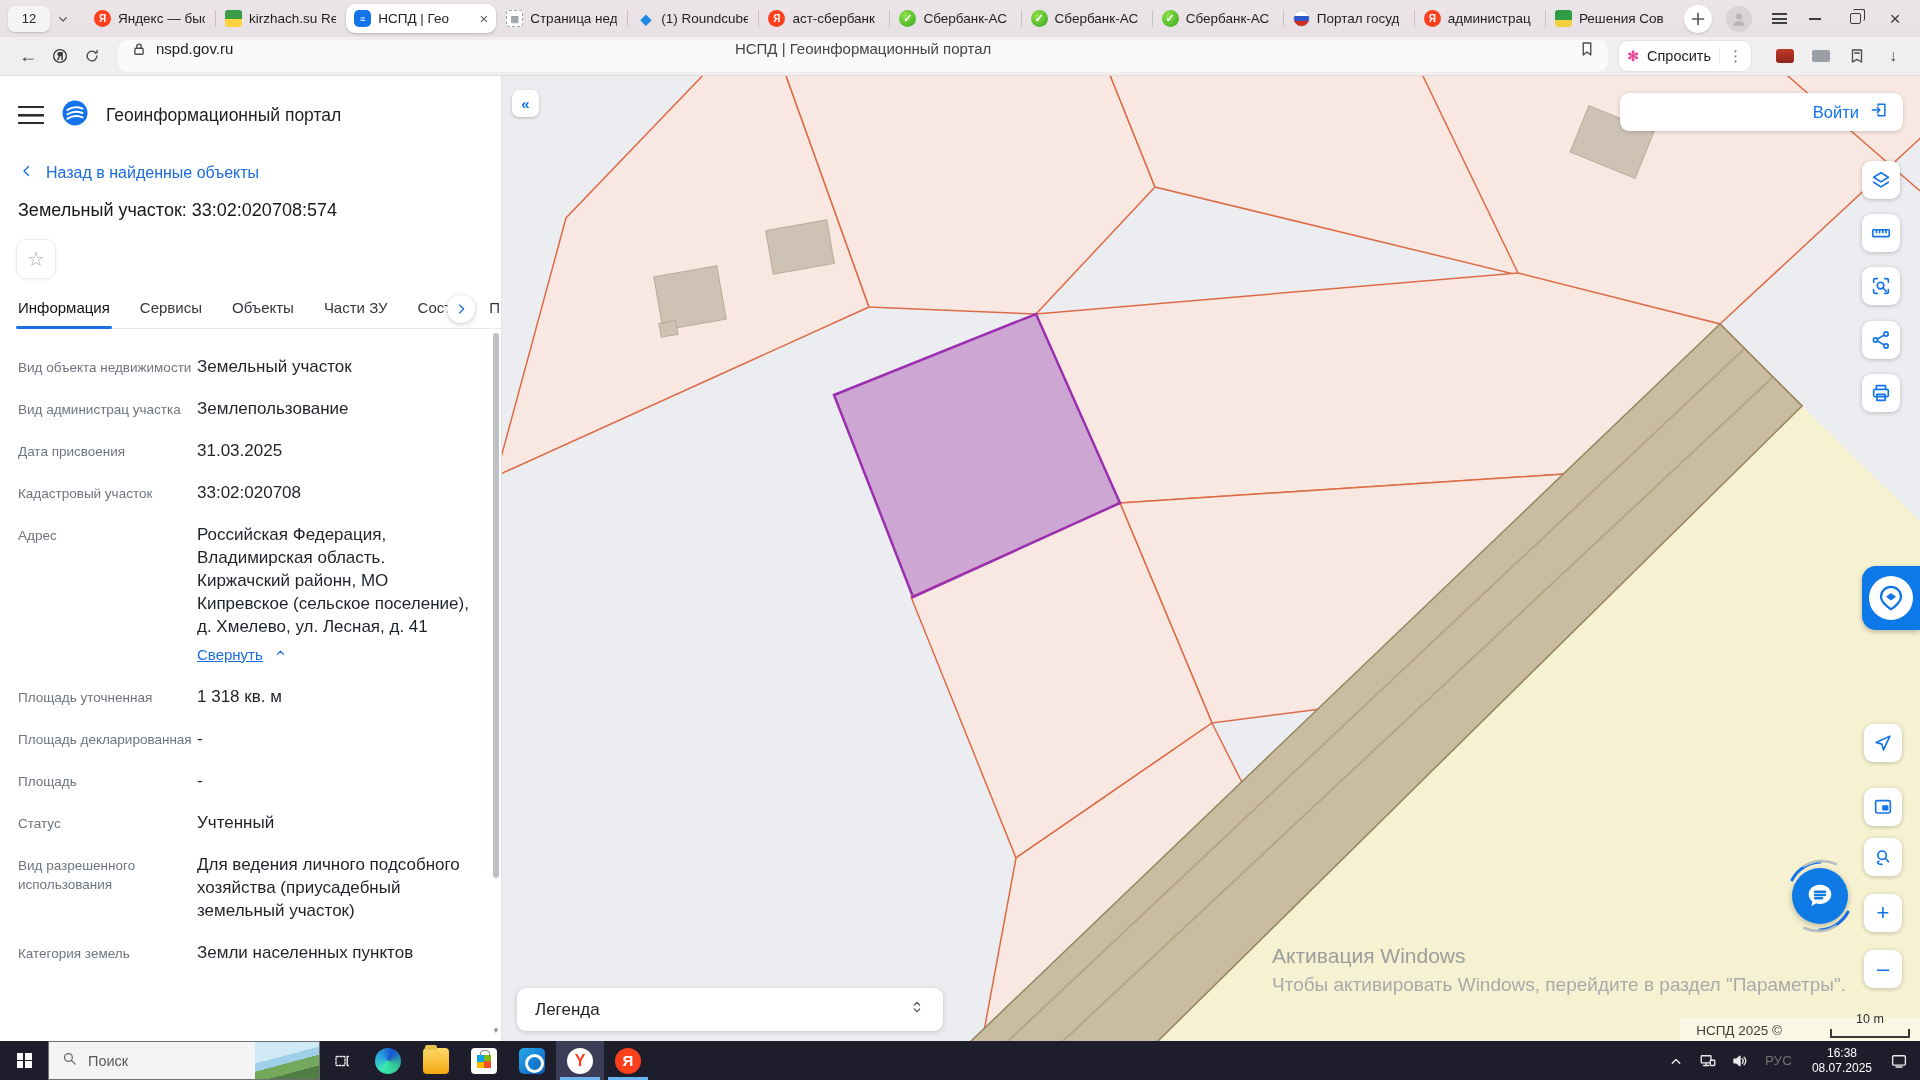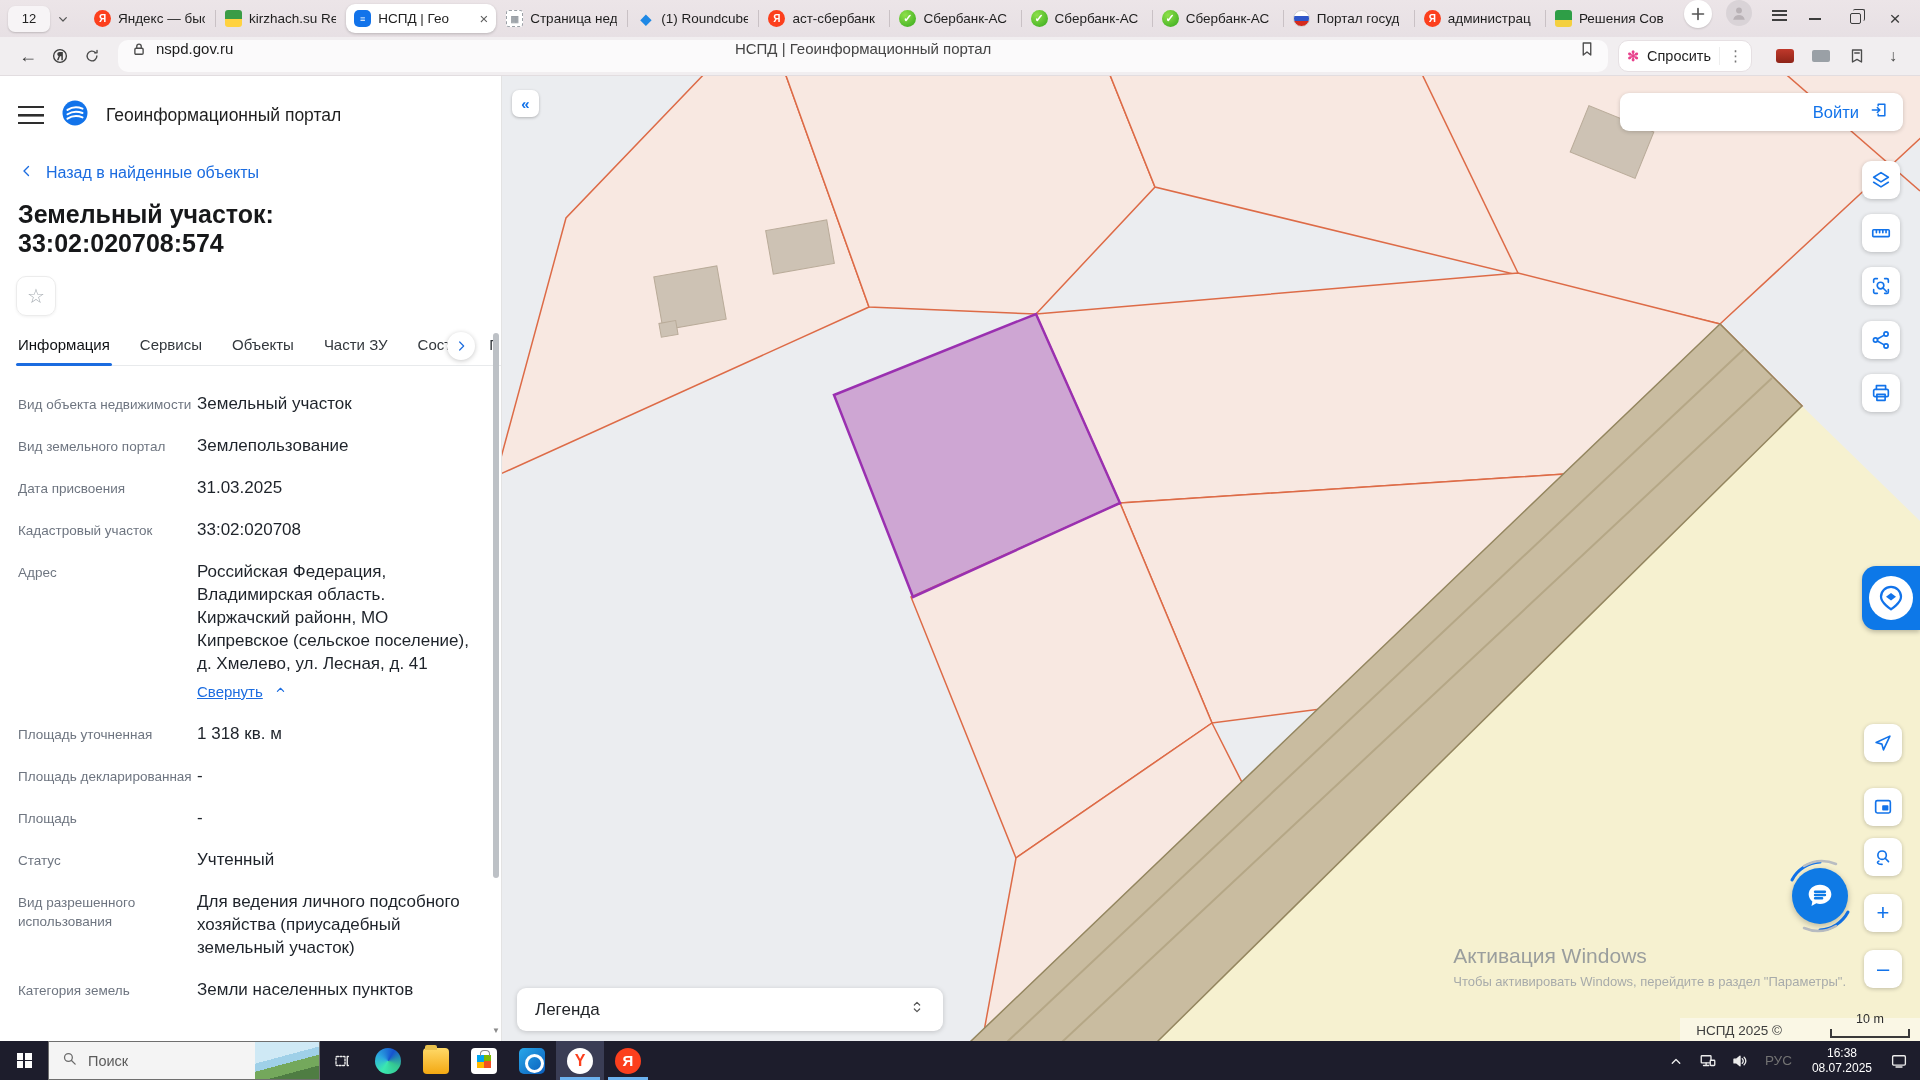--- a/index.html
+++ b/index.html
@@ -1,20 +1,20 @@
 <!DOCTYPE html>
 <html><head>
 <meta charset="utf-8">
 <style>
 *{margin:0;padding:0;box-sizing:border-box}
 html,body{width:1920px;height:1080px;overflow:hidden;background:#000;font-family:"Liberation Sans",sans-serif}
 .window{width:1920px;height:1080px;display:flex;flex-direction:column;background:#fff}
 
 
-.tabbar{height:37px;background:linear-gradient(#ece5e8,#e7e0e4);display:flex;padding:0 8px;flex:0 0 37px}
+.tabbar{height:37px;background:linear-gradient(#ece5e8,#e7e0e4);display:flex;align-items:center;padding:0 8px;flex:0 0 37px}
 .tabcounter{display:flex;align-items:center;gap:2px;margin-right:10px}
 .tabcounter .num{width:42px;height:26px;background:#f7f4f6;border-radius:7px;box-shadow:0 1px 2px rgba(0,0,0,.18);font-size:13px;color:#222;display:flex;align-items:center;justify-content:center}
 .tabcounter .chev{width:22px;height:22px;display:flex;align-items:center;justify-content:center;color:#555}
 .tabstrip{display:flex;flex:1;min-width:0;height:100%;align-items:center}
 .tab{display:flex;align-items:center;gap:7px;height:37px;padding:0 10px;min-width:0;flex:1 1 120px;max-width:132px;font-size:13.5px;color:#1e1e1e;position:relative;cursor:default}
 .tab .lab{white-space:nowrap;overflow:hidden;min-width:0}
 .tab:not(.active)+.tab:not(.active)::before{content:"";position:absolute;left:0;top:10px;bottom:10px;width:1px;background:#c9c1c5}
 .tab.active{background:#fff;border-radius:9px;height:29px;box-shadow:0 1px 3px rgba(0,0,0,.2);flex:0 0 150px;max-width:150px;padding:0 8px}
 .tab .close{color:#5f5f5f;font-size:15px;margin-left:auto;flex:0 0 auto}
 .fav{width:17px;height:17px;border-radius:4px;flex:0 0 17px;display:flex;align-items:center;justify-content:center;font-weight:bold;font-size:10px;color:#fff}
@@ -54,21 +54,21 @@
 
 
 .content{flex:1;display:flex;min-height:0;position:relative}
 
 
 .panel{width:502px;flex:0 0 502px;background:#fff;border-right:1px solid #e3e3e3;position:relative;overflow:hidden}
 .phead{display:flex;align-items:center;gap:16px;padding:22px 18px 0}
 .hamb{width:26px;height:18px;border-top:2.6px solid #2e2e2e;border-bottom:2.6px solid #2e2e2e;background:linear-gradient(#2e2e2e,#2e2e2e) center/100% 2.6px no-repeat}
 .apptitle{font-size:17.5px;color:#1f1f1f}
 .backrow{display:flex;align-items:center;gap:10px;color:#1b6ce0;font-size:16px;margin:30px 0 0 18px;cursor:pointer}
-.ptitle2{font-size:25px;color:#17181a;font-weight:700;margin:16px 18px 0}
+.ptitle2{font-size:18px;color:#17181a;font-weight:400;margin:16px 18px 0}
 .starbtn{width:40px;height:40px;border:1px solid #ececec;border-radius:10px;box-shadow:0 1px 3px rgba(0,0,0,.06);display:flex;align-items:center;justify-content:center;color:#a7adb3;font-size:20px;margin:18px 0 0 16px}
 .ptabs{display:flex;gap:30px;margin:20px 0 0 18px;border-bottom:1px solid #e8eaec;padding-bottom:12px;position:relative;padding-right:60px}
 .ptab{font-size:15px;color:#33383d;white-space:nowrap;position:relative;cursor:pointer}
 .ptab.active{color:#0f1114}
 .ptab.active::after{content:"";position:absolute;left:-2px;right:-2px;bottom:-13px;height:3px;background:#1b6ce0;border-radius:2px}
 .tabmore{position:absolute;right:26px;top:-4px;width:28px;height:28px;border-radius:50%;background:#fff;box-shadow:0 1px 5px rgba(0,0,0,.22);display:flex;align-items:center;justify-content:center;color:#1b6ce0}
 .fields{padding:26px 0 0}
 .frow{display:flex;margin-bottom:19px}
 .frow .lbl{width:197px;flex:0 0 197px;padding-left:18px;font-size:13.5px;line-height:19px;color:#6e7580;padding-top:3px}
 .frow .val{flex:1;padding-right:30px;font-size:17px;line-height:23px;color:#1e232a}
@@ -86,21 +86,21 @@
 .collapsebtn{position:absolute;left:10px;top:14px;width:27px;height:27px;background:#fff;border-radius:7px;box-shadow:0 1px 3px rgba(0,0,0,.25);display:flex;align-items:center;justify-content:center;color:#1273ea;font-size:15px;font-weight:bold;cursor:pointer}
 .loginbtn{position:absolute;left:1118px;top:17px;width:283px;height:38px;background:#fff;border-radius:9px;box-shadow:0 1px 4px rgba(0,0,0,.18);display:flex;align-items:center;justify-content:flex-end;gap:10px;padding:0 14px;color:#1273ea;font-size:16.5px;cursor:pointer}
 .sputnik{position:absolute;right:0;top:490px;width:58px;height:64px;background:#0d78e8;border-radius:14px 0 0 14px;display:flex;align-items:center;justify-content:flex-start;padding-left:7px;box-shadow:0 2px 5px rgba(0,0,0,.25)}
 .sputnik .ball{width:44px;height:44px;background:#fff;border-radius:50%;display:flex;align-items:center;justify-content:center;color:#0d78e8}
 .chatbtn{position:absolute;left:1276px;top:778px;width:84px;height:84px;display:flex;align-items:center;justify-content:center}
 .chatbtn .core{width:56px;height:56px;border-radius:50%;background:#0f7ae5;display:flex;align-items:center;justify-content:center;box-shadow:0 2px 6px rgba(0,0,0,.25)}
 .legend{position:absolute;left:15px;top:912px;width:426px;height:43px;background:#fff;border-radius:9px;box-shadow:0 1px 5px rgba(0,0,0,.18);display:flex;align-items:center;padding:0 18px;font-size:17px;color:#212428}
 .legend .ud{margin-left:auto;color:#3c3c3c}
 .watermark{position:absolute;right:74px;top:868px;text-align:left;color:#8b9095;opacity:.85;pointer-events:none}
 .watermark .l1{font-size:21px}
-.watermark .l2{font-size:13px;margin-top:6px;color:#9a9fa4}
+.watermark .l2{font-size:19px;margin-top:6px;color:#9a9fa4}
 .attrib{position:absolute;right:0;bottom:0;height:23px;background:rgba(255,255,255,.45);display:flex;align-items:flex-end;gap:48px;padding:0 10px 3px 16px}
 .attrib .cop{font-size:13.5px;color:#3e3e3e}
 .scalebar{width:80px;border-bottom:2px solid #3a3a3a;position:relative;text-align:center;font-size:12.5px;color:#2e2e2e;padding-bottom:10px}
 .scalebar::before,.scalebar::after{content:"";position:absolute;bottom:0;width:2px;height:7px;background:#3a3a3a}
 .scalebar::before{left:0}.scalebar::after{right:0}
 
 
 .taskbar{height:39px;flex:0 0 39px;background:#1d1d2c;display:flex;align-items:stretch;color:#eee}
 .tstart{width:48px;display:flex;align-items:center;justify-content:center}
 .winlogo{width:15px;height:15px;display:grid;grid-template-columns:1fr 1fr;grid-template-rows:1fr 1fr;gap:1.6px}
@@ -299,21 +299,21 @@
               <path d="M10 6l6 6-6 6"></path>
             </svg>
           </div>
       </div>
       <div class="fields">
           <div class="frow">
             <div class="lbl">Вид объекта недвижимости</div>
             <div class="val">Земельный участок</div>
           </div>
           <div class="frow">
-            <div class="lbl">Вид земельного портал</div>
+            <div class="lbl">Вид администрац участка</div>
             <div class="val">Землепользование</div>
           </div>
           <div class="frow">
             <div class="lbl">Дата присвоения</div>
             <div class="val">31.03.2025</div>
           </div>
           <div class="frow">
             <div class="lbl">Кадастровый участок</div>
             <div class="val">33:02:020708</div>
           </div>

